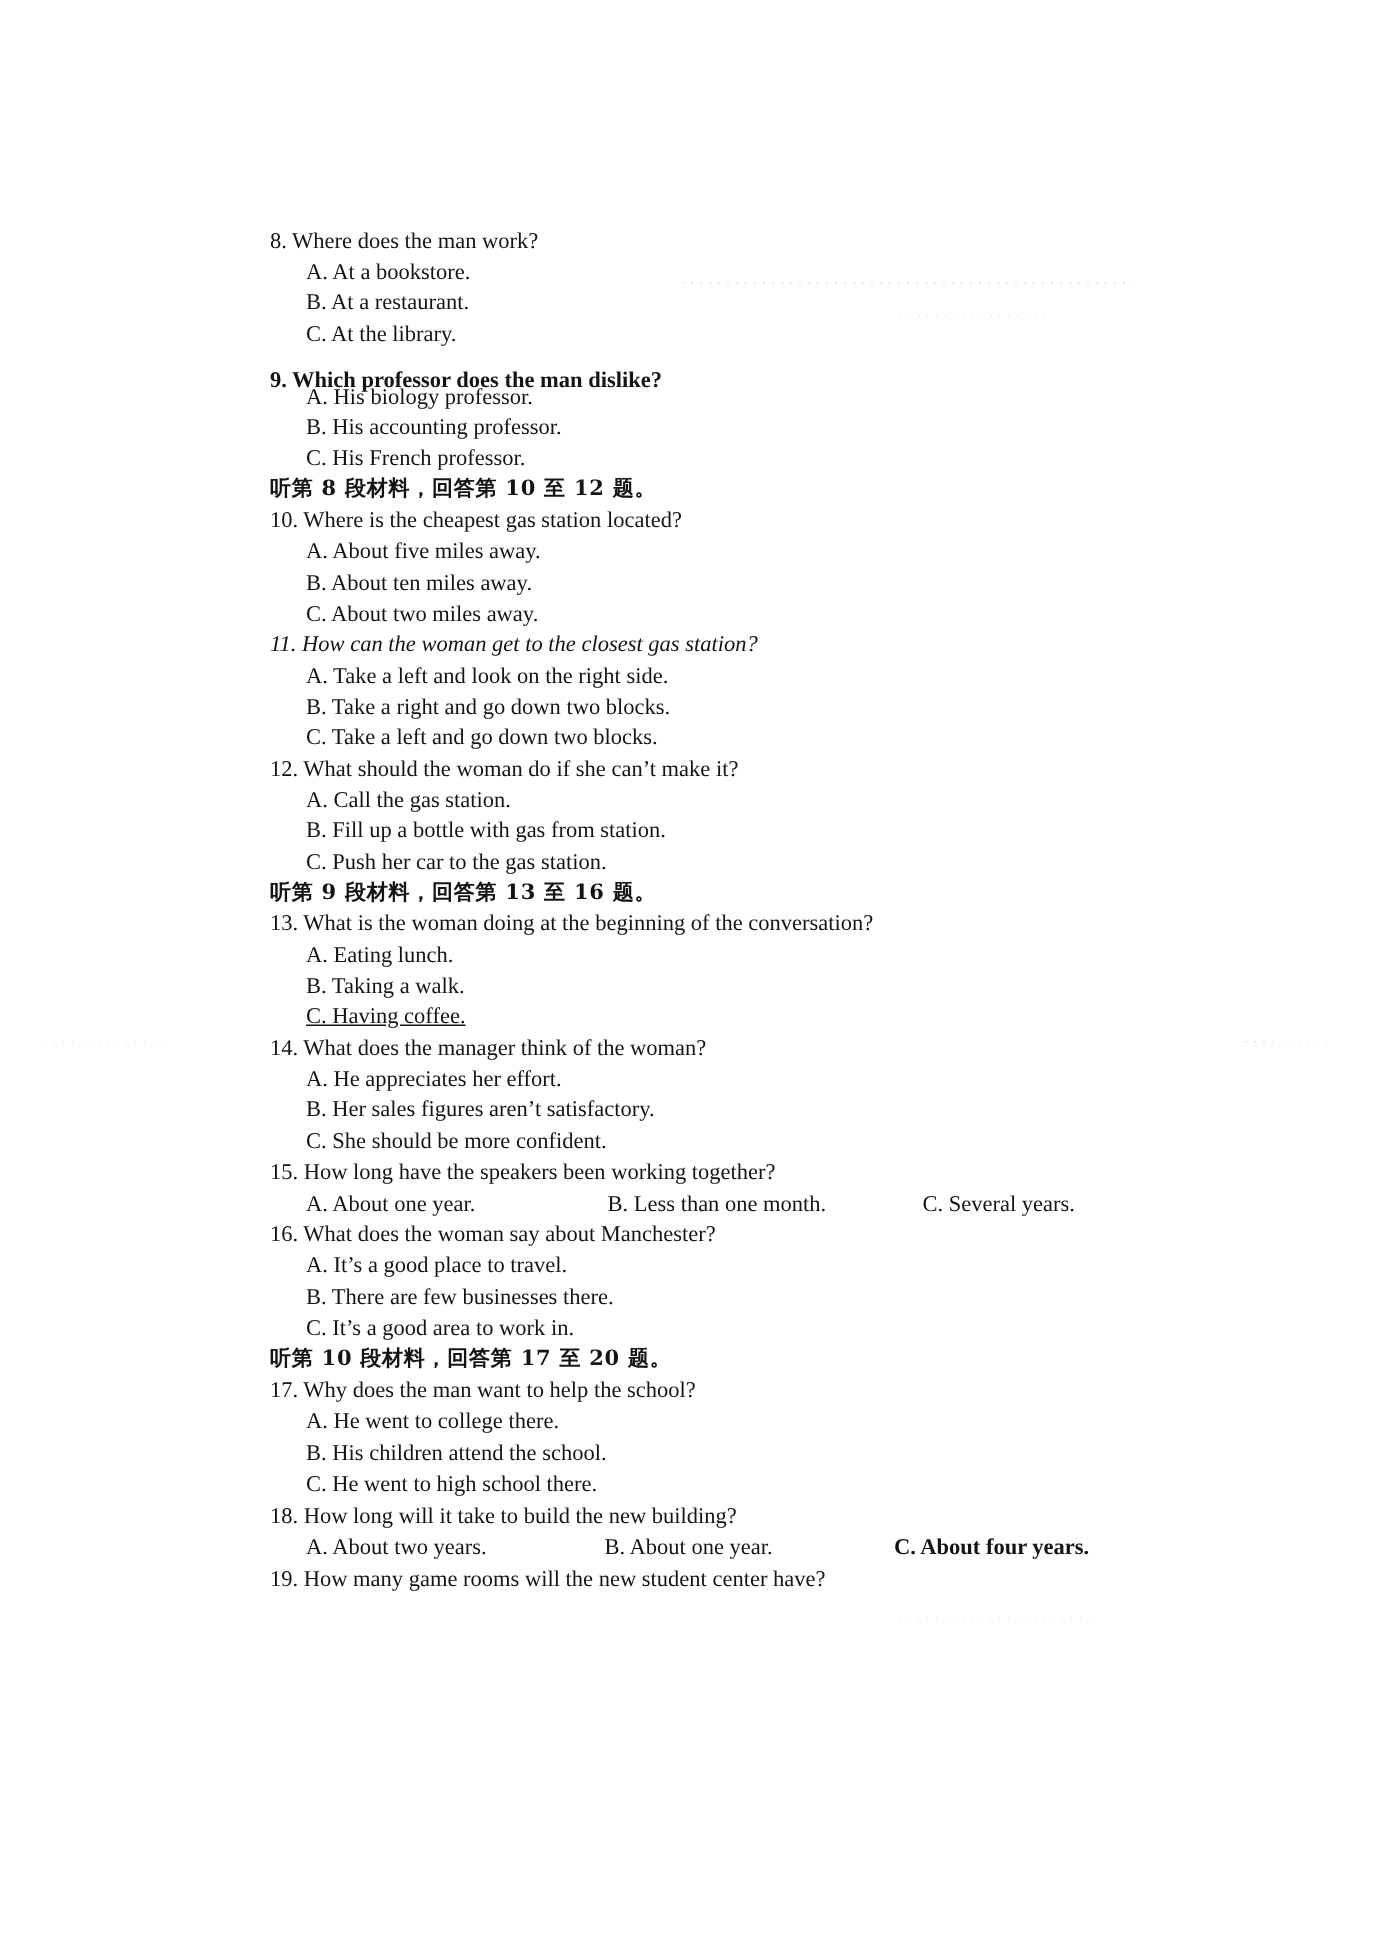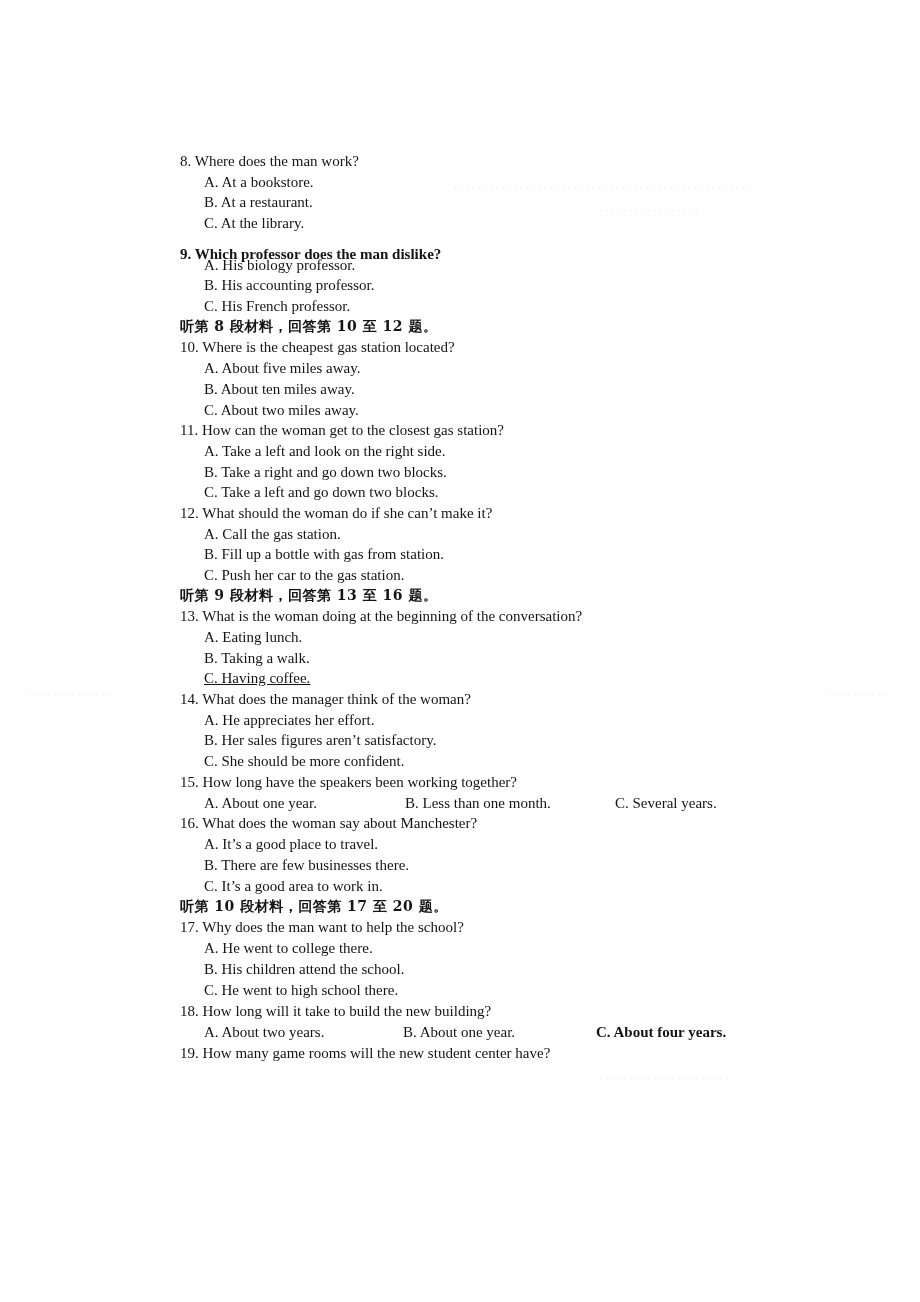--- a/index.html
+++ b/index.html
@@ -57,21 +57,21 @@
   <div class="line opt" style="top:275px;">B. His accounting professor.</div>
   <div class="line opt" style="top:296px;">C. His French professor.</div>
 
   <div class="line section" style="top:316px;">听第 8 段材料，回答第 10 至 12 题。</div>
 
   <div class="line q" style="top:337px;">10. Where is the cheapest gas station located?</div>
   <div class="line opt" style="top:358px;">A. About five miles away.</div>
   <div class="line opt" style="top:379px;">B. About ten miles away.</div>
   <div class="line opt" style="top:400px;">C. About two miles away.</div>
 
-  <div class="line q" style="top:420px;">11. How can the woman get to the closest gas station?</div>
+  <div class="line q" style="top:420px;font-style:italic;">11. How can the woman get to the closest gas station?</div>
   <div class="line opt" style="top:441px;">A. Take a left and look on the right side.</div>
   <div class="line opt" style="top:462px;">B. Take a right and go down two blocks.</div>
   <div class="line opt" style="top:482px;">C. Take a left and go down two blocks.</div>
 
   <div class="line q" style="top:503px;">12. What should the woman do if she can’t make it?</div>
   <div class="line opt" style="top:524px;">A. Call the gas station.</div>
   <div class="line opt" style="top:544px;">B. Fill up a bottle with gas from station.</div>
   <div class="line opt" style="top:565px;">C. Push her car to the gas station.</div>
 
   <div class="line section" style="top:585px;">听第 9 段材料，回答第 13 至 16 题。</div>

